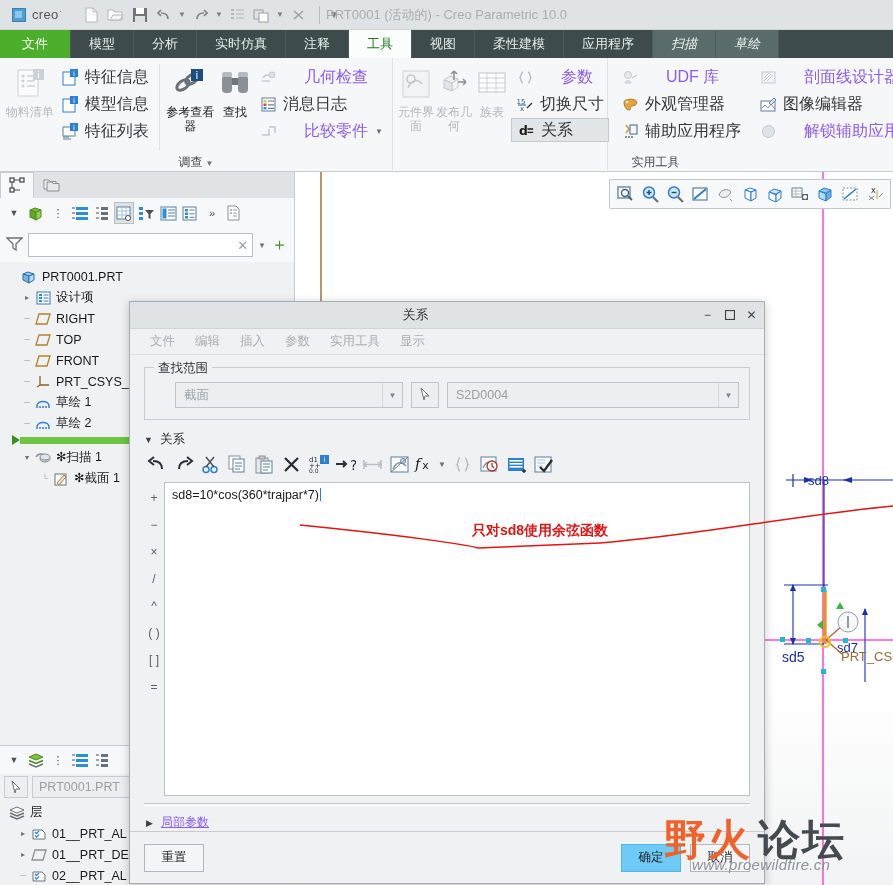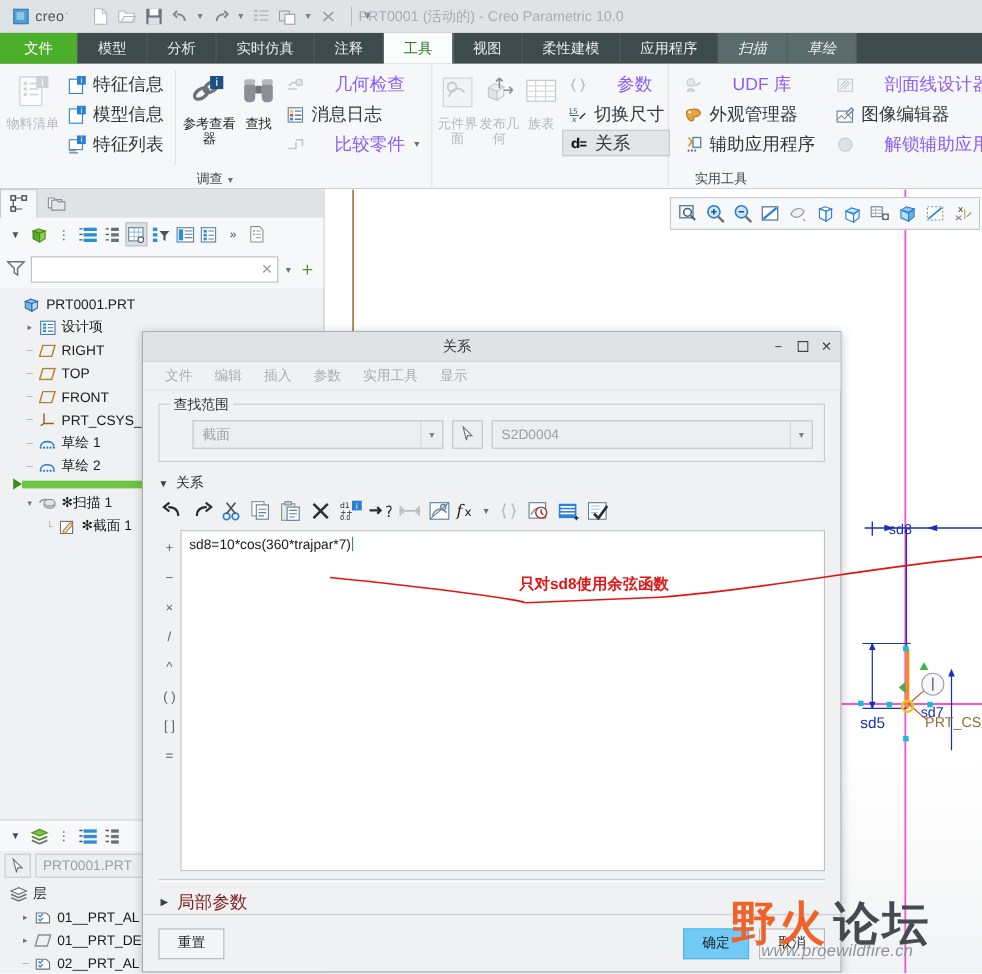--- a/index.html
+++ b/index.html
@@ -201,21 +201,21 @@
     flex:1; background:#fff; border:1px solid #bdc2c6; position:relative;
     padding:5px 7px; font-size:12.5px; color:#1a1a1a; overflow:hidden;
   }
   .caret{ display:inline-block; width:1px; height:13px; background:#2b7fd4;
           vertical-align:-2px; margin-left:1px;}
 
   .lp-divider{ margin:7px 14px 0 14px; height:3px;
      border-top:1px solid #c8ccd0; border-bottom:1px solid #ffffff;}
   .localparams{ display:flex; align-items:center; gap:8px; margin:8px 0 0 16px;}
   .localparams .car{ font-size:9px; color:#3c4146;}
-  .localparams .lbl{ font-size:16px; color:#7f1d1d;}
+  .localparams .lbl{ font-size:12px; color:#8b5cf6;text-decoration:underline;}
 
   .dlg-foot{
     margin-top:auto; border-top:1px solid #c8ccd0; height:52px;
     display:flex; align-items:center; padding:0 14px;
   }
   .btn{
     min-width:60px;height:28px; border:1px solid #b2b7bc; background:#f4f5f6;
     display:flex; align-items:center; justify-content:center; font-size:12.5px;
     color:#22262a; cursor:default; padding:0 12px;
   }

